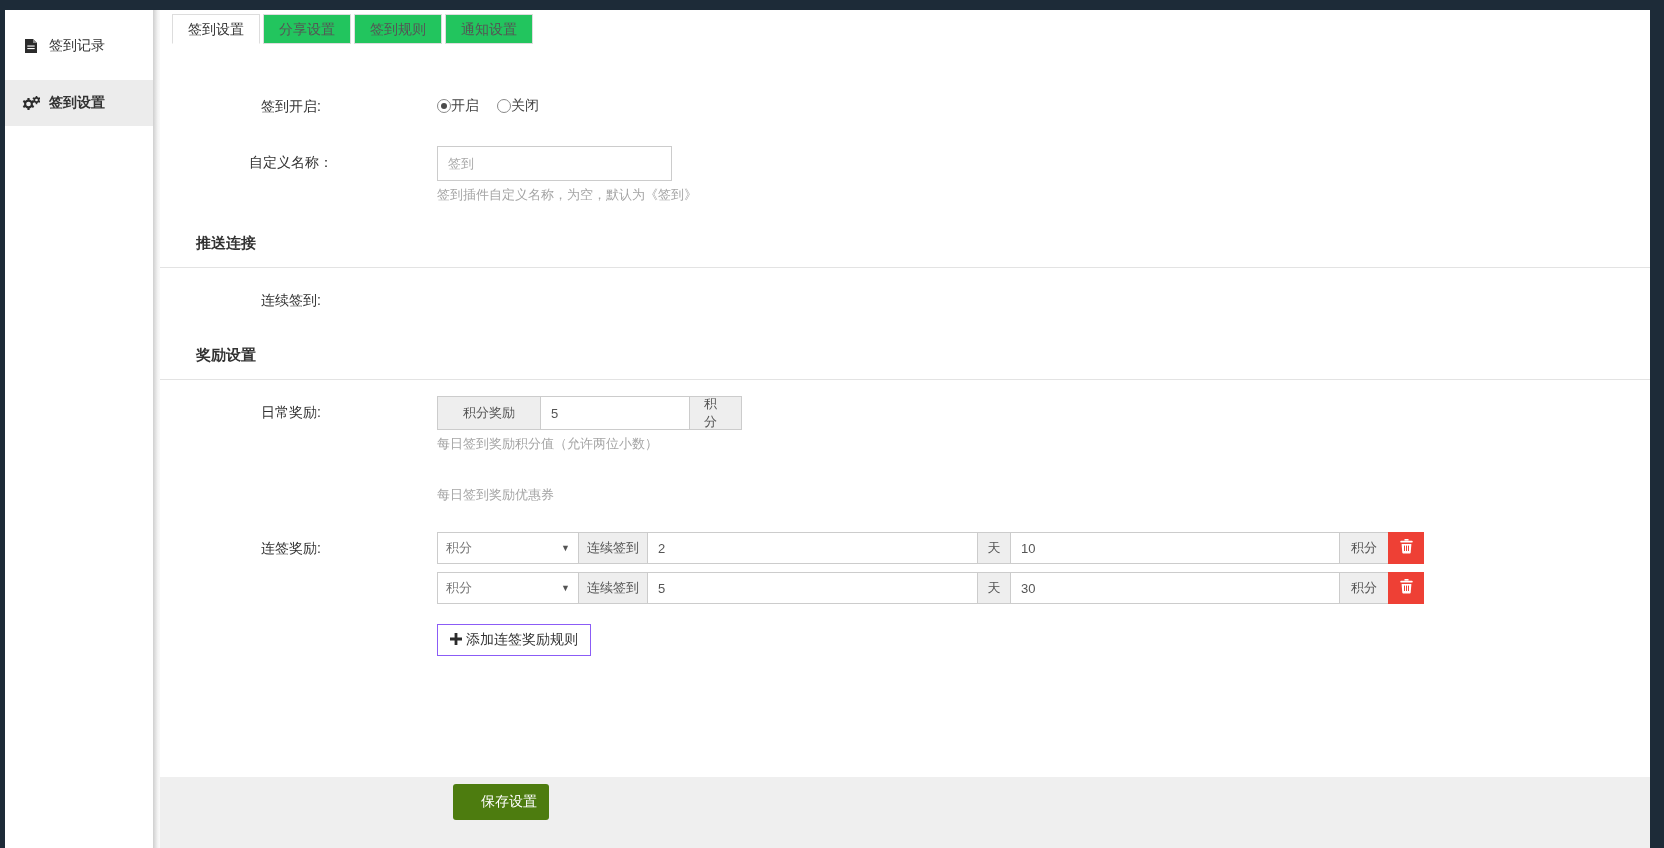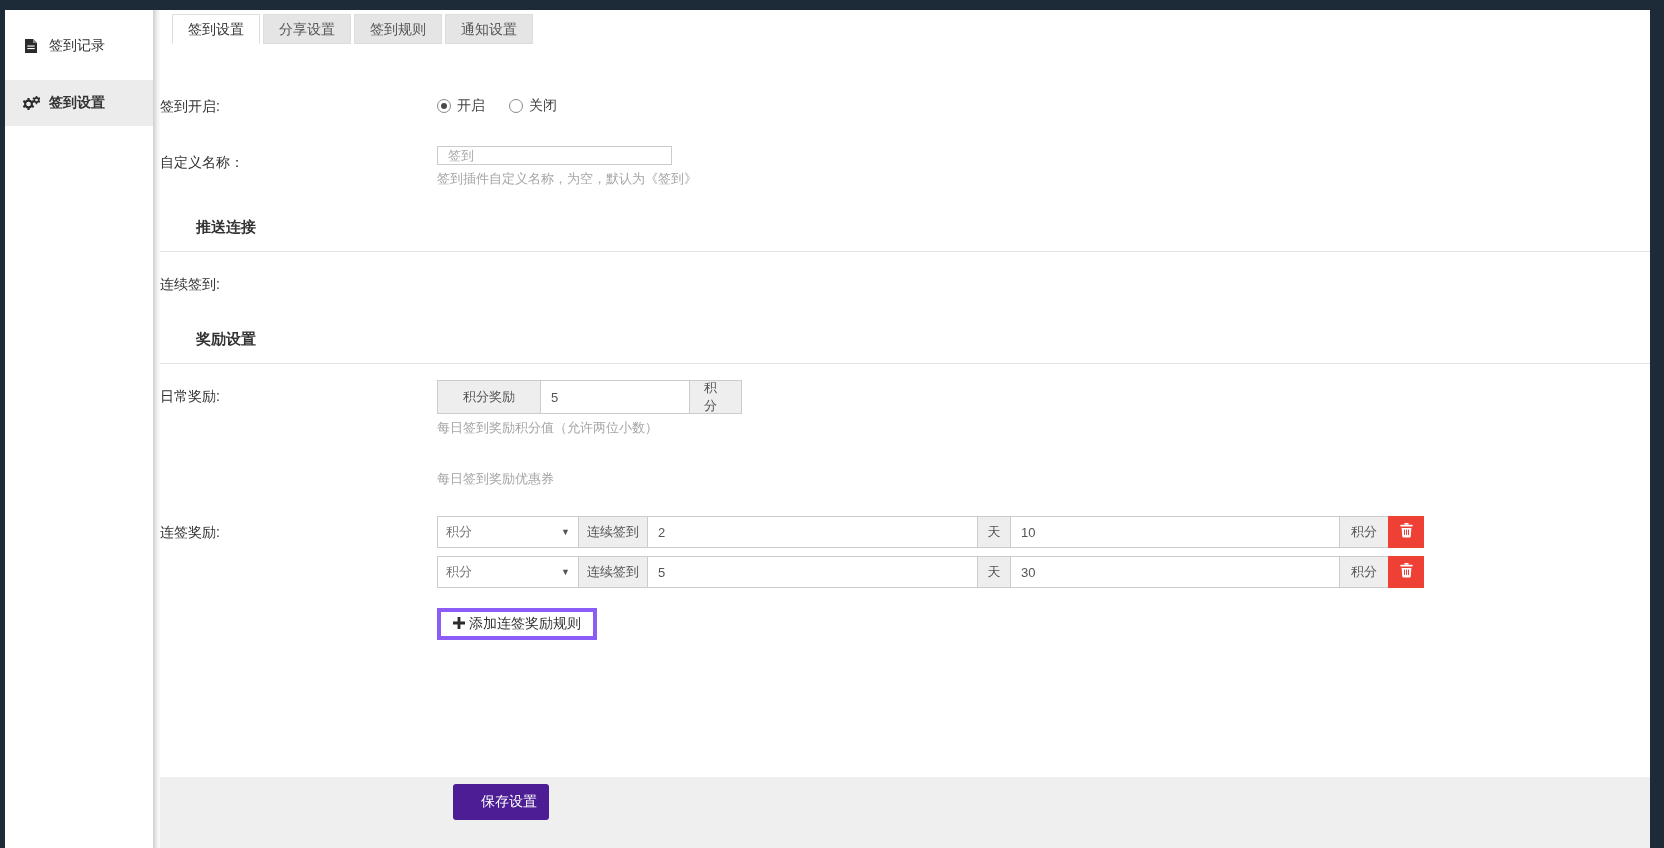--- a/index.html
+++ b/index.html
@@ -20,41 +20,41 @@
   .side-item { display:flex; align-items:center; gap:9px; padding:11px 8px 11px 17px;
                font-size:14px; color:#333; cursor:pointer; margin-top:2px; }
   .side-item.active { background:#ececec; font-weight:bold; margin-top:14px; padding-top:14px; padding-bottom:14px; }
   .side-item .icon { display:inline-flex; width:18px; justify-content:center; }
 
   
   .content { position:absolute; top:10px; left:160px; width:1490px; height:838px; background:#fff; }
 
   .tabs { display:flex; margin:4px 0 0 12px; height:30px; }
   .tab { height:30px; line-height:28px; padding:0 15px; font-size:14px; color:#555;
-         background:#e5e5e5; border:1px solid #ddd; cursor:pointer; }
+         background:#22c55e; border:1px solid #ddd; cursor:pointer; }
   .tab + .tab { margin-left:3px; }
   .tab.active { background:#fff; border-bottom-color:#fff; color:#333; }
 
   .form { margin-top:46px; }
   .form-row { display:flex; align-items:flex-start; }
-  .form-label { width:277px; padding-right:15px; text-align:left; font-size:14px; color:#333;
+  .form-label { width:277px; padding-right:15px; text-align:center; font-size:14px; color:#333;
                 line-height:32px; flex:none; }
   .ctl { flex:1; }
   .help { margin-top:5px; font-size:13px; color:#a5a5a5; }
 
   
-  .radio-row { display:flex; align-items:center; height:32px; gap:6px; font-size:14px; color:#444; }
+  .radio-row { display:flex; align-items:center; height:32px; gap:0; font-size:14px; color:#444; }
   .radio { width:14px; height:14px; border:1px solid #8a8a8a; border-radius:50%; background:#fff;
            position:relative; display:inline-block; cursor:pointer; }
   .radio.checked::after { content:""; position:absolute; left:3px; top:3px; width:6px; height:6px;
            border-radius:50%; background:#4a4a4a; }
   .radio-label { margin-right:18px; }
 
   
-  .txt { height:19px; border:1px solid #ccc; padding:0 10px; font-size:13px; color:#555;
+  .txt { height:35px; border:1px solid #ccc; padding:0 10px; font-size:13px; color:#555;
          font-family:"Liberation Sans",sans-serif; background:#fff; outline:none; }
   .txt::placeholder { color:#a9a9a9; }
 
   .group { display:flex; align-items:stretch; }
   .group > * + * { margin-left:-1px; }
   .addon { background:#eee; border:1px solid #ccc; color:#555; font-size:13px;
            display:flex; align-items:center; justify-content:center; padding:0 14px; flex:none; }
   .gbtn { border:1px solid #ccc; font-size:13px; display:flex; align-items:center; justify-content:center;
           cursor:pointer; flex:none; }
 
@@ -82,30 +82,30 @@
                  justify-content:space-between; padding:0 8px; font-size:13px; color:#777; cursor:pointer; flex:none; }
   .fake-select .caret { font-size:9px; color:#555; }
   .streak-group .addon-cont { width:70px; padding:0 8px; }
   .streak-group .txt-days { flex:1; height:32px; }
   .streak-group .addon-day { width:34px; padding:0; }
   .streak-group .txt-amount { width:330px; height:32px; flex:none; }
   .streak-group .addon-pts { width:50px; padding:0; }
   .btn-trash { width:36px; background:#ee4035; border-color:#ee4035; }
 
   .btn-add { display:inline-flex; align-items:center; gap:4px; height:32px; padding:0 12px;
-             background:#fff; border:4px solid #8b5cf6; font-size:14px; color:#333; cursor:pointer; }
+             background:#fff; border:1px solid #8b5cf6; font-size:14px; color:#333; cursor:pointer; }
 
   
   .section-title { margin:30px 0 0; padding:0 0 14px 36px; font-size:15px; color:#333;
                    border-bottom:1px solid #e3e3e3; }
   .after-section { margin-top:16px; }
 
   .footer { position:absolute; left:0; right:0; bottom:0; height:71px; background:#efefef;
             padding:7px 0 0 293px; }
-  .btn-save { width:96px; height:36px; background:#4c1d95; color:#fff; border:none; border-radius:3px;
+  .btn-save { width:96px; height:36px; background:#4d7c0f; color:#fff; border:none; border-radius:3px;
               font-size:14px; font-family:"Liberation Sans",sans-serif; cursor:pointer;padding-left:16px; }
 
   .mt-24 { margin-top:24px; }
   .mt-28 { margin-top:28px; }
   .mt-48 { margin-top:28px; }
   .mt-12 { margin-top:12px; }
 </style>
 </head>
 <body>
 

